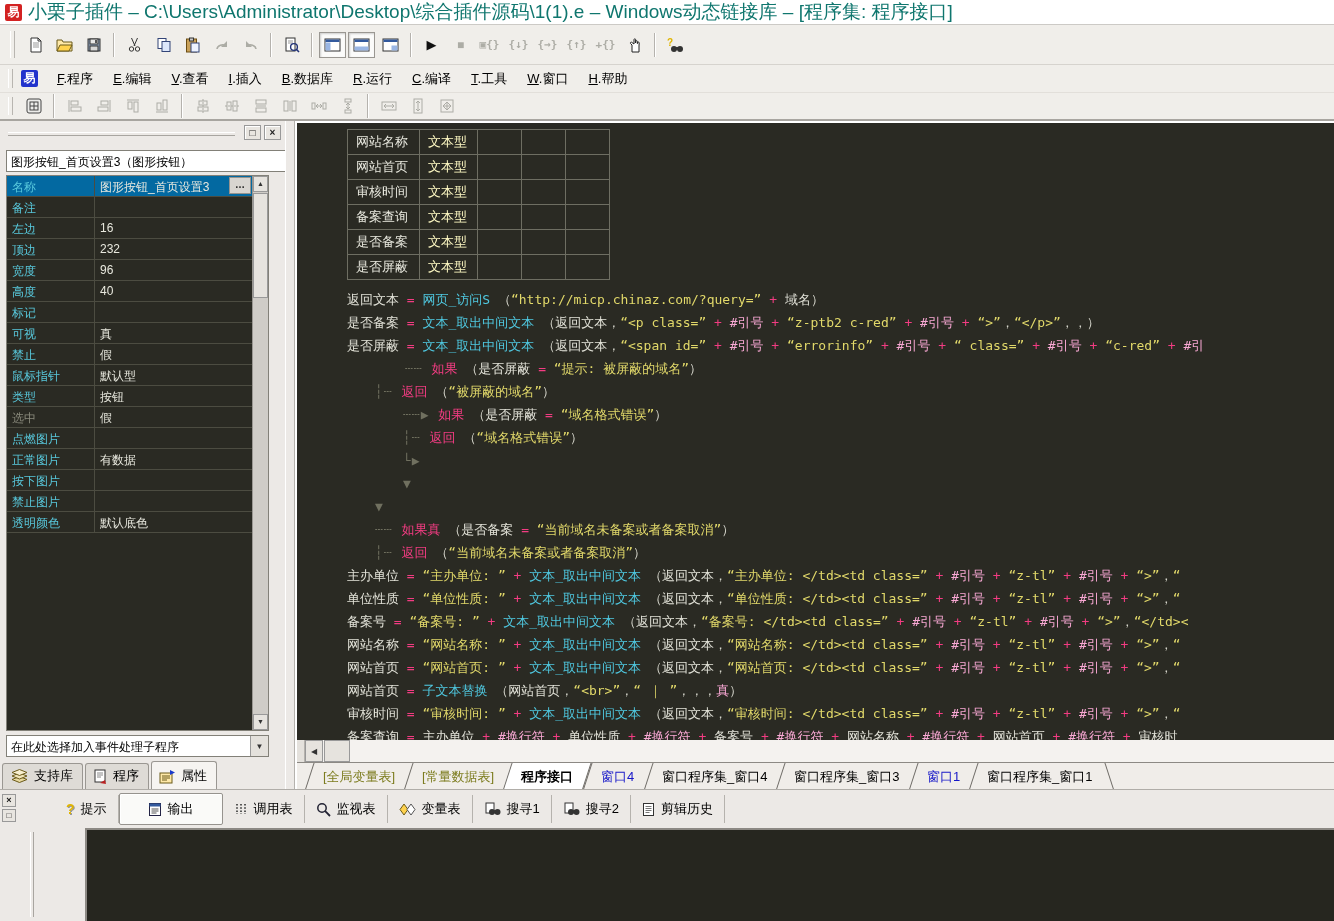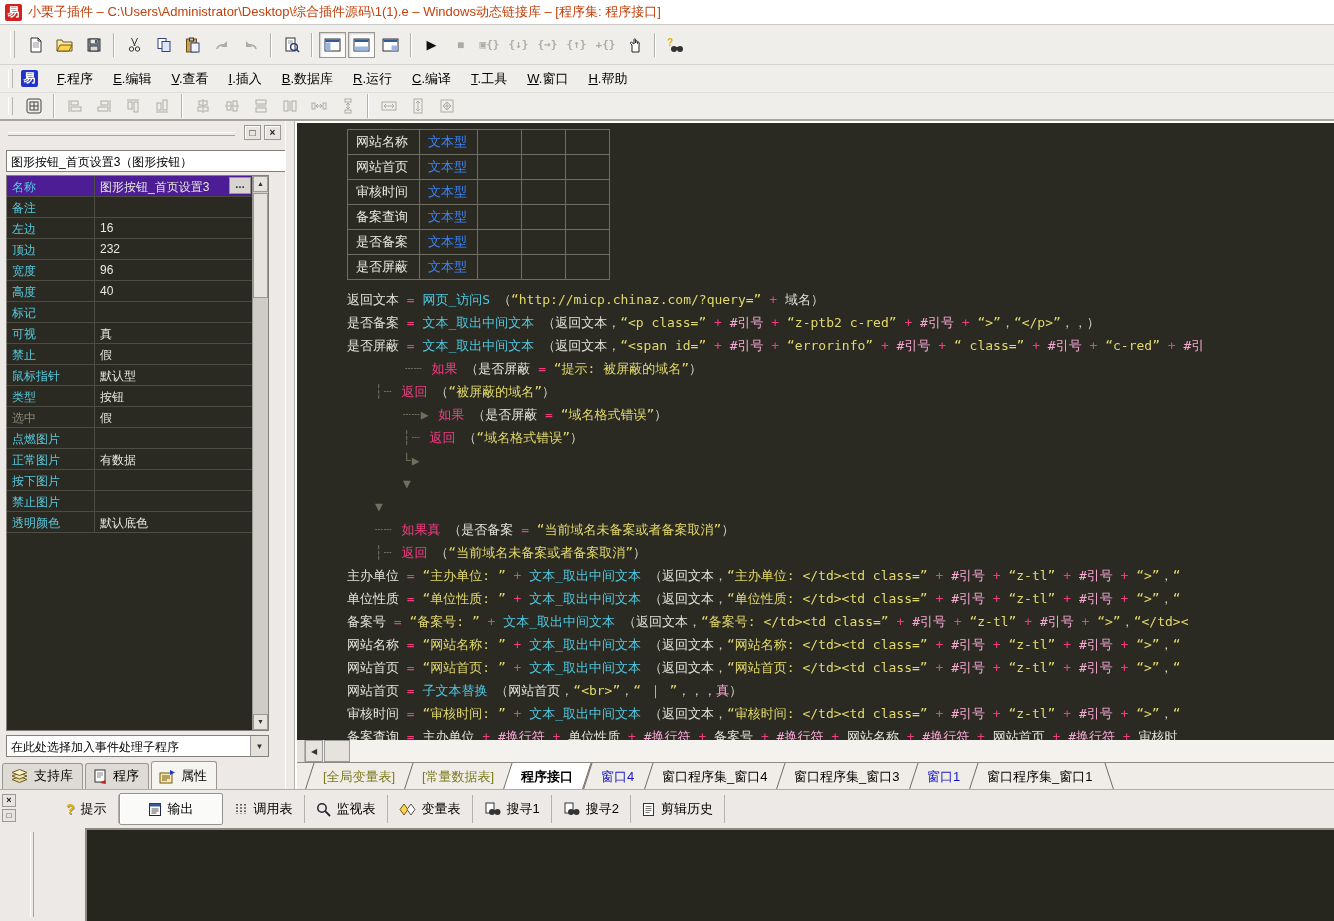--- a/index.html
+++ b/index.html
@@ -4,21 +4,21 @@
 <style>
   * { margin:0; padding:0; box-sizing:border-box; }
   html,body { width:1334px; height:921px; overflow:hidden; }
   body { font-family:"Liberation Sans","DejaVu Sans",sans-serif; background:#ece9e6; position:relative; font-size:13px; color:#111; }
 
   
   #titlebar { position:absolute; left:0; top:0; width:1334px; height:25px; background:#ffffff; border-bottom:1px solid #cccac6; display:flex; align-items:center; padding-left:5px; gap:6px; }
   .logo { width:17px; height:17px; color:#fff; font-weight:bold; font-size:12px; line-height:17px; text-align:center; border-radius:2px; flex:none; }
   .logo.red { background:#d32222; }
   .logo.blue { background:#2233cc; }
-  #title-text { font-size:13px; color:#c2410c; white-space:nowrap; }
+  #title-text { font-size:19px; color:#0f766e; white-space:nowrap; }
 
   
   .toolbar { position:absolute; left:0; width:1334px; background:#f0eeea; display:flex; align-items:center; }
   #toolbar-main { top:25px; height:40px; border-bottom:1px solid #d6d3ce; padding-left:10px; }
   #menubar { top:65px; height:28px; border-bottom:1px solid #e2dfda; padding-left:8px; gap:2px; }
   #toolbar-format { top:93px; height:28px; border-bottom:2px solid #a8a5a0; padding-left:8px; }
   .toolbar::before { content:""; width:3px; height:70%; border-left:1px solid #fff; border-right:1px solid #b8b5b0; margin-right:6px; }
   .tbtn { width:27px; height:26px; display:flex; align-items:center; justify-content:center; margin:0 1px; border:1px solid transparent; }
   .tbtn.pressed { border:1px solid #9a9792; background:#fbfbfa; box-shadow:inset 1px 1px 2px rgba(0,0,0,.18); }
   .tbtn.disabled { opacity:.8; }
@@ -47,40 +47,40 @@
   .combo-text { flex:1; font-size:12px; padding:3px 4px 0 4px; white-space:nowrap; overflow:hidden; color:#000; }
   .combo-btn { width:18px; background:#e4e1dc; border-left:1px solid #999; display:flex; align-items:center; justify-content:center; font-size:8px; color:#333; }
   #insp-combo { left:6px; top:29px; width:313px; }
   #event-combo { left:6px; top:614px; width:263px; }
 
   #prop-grid { position:absolute; left:6px; top:54px; width:263px; height:556px; background:#2a2a23; border:1px solid #828078; }
   #prop-rows { position:absolute; left:0; top:0; right:16px; bottom:0; overflow:hidden; }
   .prow { height:21px; display:flex; border-bottom:1px solid #4c4c41; font-size:12px; }
   .plabel { width:88px; padding:3px 5px 0 5px; color:#58c8dc; border-right:1px solid #4c4c41; white-space:nowrap; overflow:hidden; }
   .pvalue { flex:1; padding:3px 12px 0 5px; color:#e8e8de; position:relative; white-space:nowrap; overflow:hidden; }
-  .prow.selected { background:#4c1d95; }
+  .prow.selected { background:#0369a1; }
   .prow.disabled .plabel { color:#8a8a7c; }
   .pellipsis { position:absolute; right:1px; top:1px; width:22px; height:17px; background:#d8d5d0; border:1px solid #96938e; font-size:10px; font-weight:bold; line-height:14px; text-align:center; color:#222; }
   #prop-scroll { position:absolute; right:0; top:0; width:16px; bottom:0; background:#cfccc7; border-left:1px solid #9a9792; }
   .sbtn { position:absolute; left:0; width:15px; height:16px; background:#e6e3de; border:1px solid #999; font-size:7px; text-align:center; line-height:14px; color:#333; }
   #prop-up { top:0; } #prop-down { bottom:0; }
   #prop-thumb { position:absolute; left:0; top:17px; width:15px; height:105px; background:#e6e3de; border:1px solid #999; }
 
   #insp-tabs { position:absolute; left:2px; top:641px; height:27px; display:flex; align-items:flex-end; }
   .itab { display:flex; align-items:center; gap:5px; padding:3px 9px 4px 7px; font-size:13px; background:#dedbd6; border:1px solid #9a9792; border-bottom:none; border-radius:3px 3px 0 0; margin-right:2px; color:#000; }
   .itab.active { background:#f6f4f1; padding-top:5px; }
 
   #v-splitter { position:absolute; left:285px; top:0; width:10px; height:668px; background:#ece9e6; border-left:1px solid #fff; border-right:1px solid #b5b2ad; }
 
   
   #editor { position:absolute; left:295px; top:0; width:1039px; height:668px; background:#2a2a23; border-top:2px solid #fff; border-left:2px solid #fff; overflow:hidden; }
   #param-table { position:absolute; left:50px; top:6px; border-collapse:collapse; }
   #param-table td { border:1px solid #6e6e62; height:25px; font-size:13px; padding:0 8px; white-space:nowrap; }
   .ptd-name { color:#e8e8de; min-width:72px; }
-  .ptd-type { color:#3b82f6; min-width:58px; }
+  .ptd-type { color:#fef9c3; min-width:58px; }
   .ptd-empty { min-width:44px; }
   #code { position:absolute; left:0; top:165px; right:0; }
   .cline { height:23px; line-height:23px; white-space:nowrap; font-size:13px; font-family:"DejaVu Sans Mono","DejaVu Sans",monospace; overflow:hidden; }
   .cs-v { color:#e2e2d8; } .cs-o { color:#f23c82; } .cs-f { color:#4fc8e0; }
   .cs-s { color:#e2d96a; } .cs-c { color:#f9a8d4; } .cs-k { color:#f23c82; }
   .cs-p { color:#d4d4ca; } .cs-w { color:#70705f; letter-spacing:1px; }
 
   #h-scroll { position:absolute; left:0; top:617px; right:0; height:22px; background:#f4f2ef; display:flex; align-items:stretch; }
   #hsb-grip { width:8px; border-right:1px solid #b5b2ad; background:#e4e1dc; }
   .hsb-btn { width:18px; background:#e6e3de; border:1px solid #999; display:flex; align-items:center; justify-content:center; font-size:8px; color:#333; }

